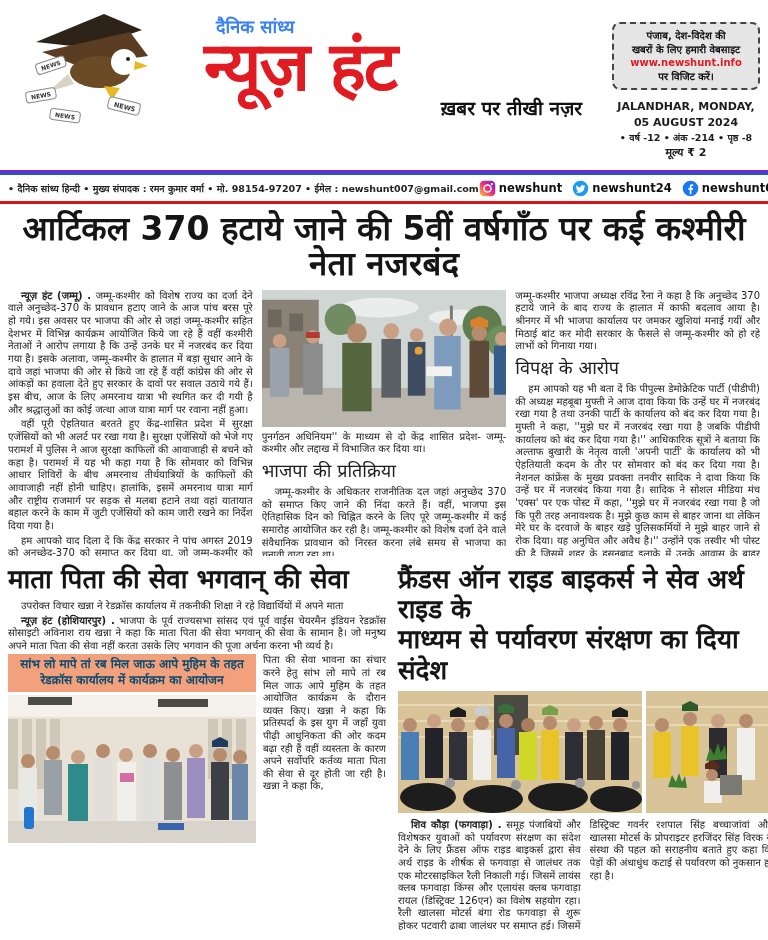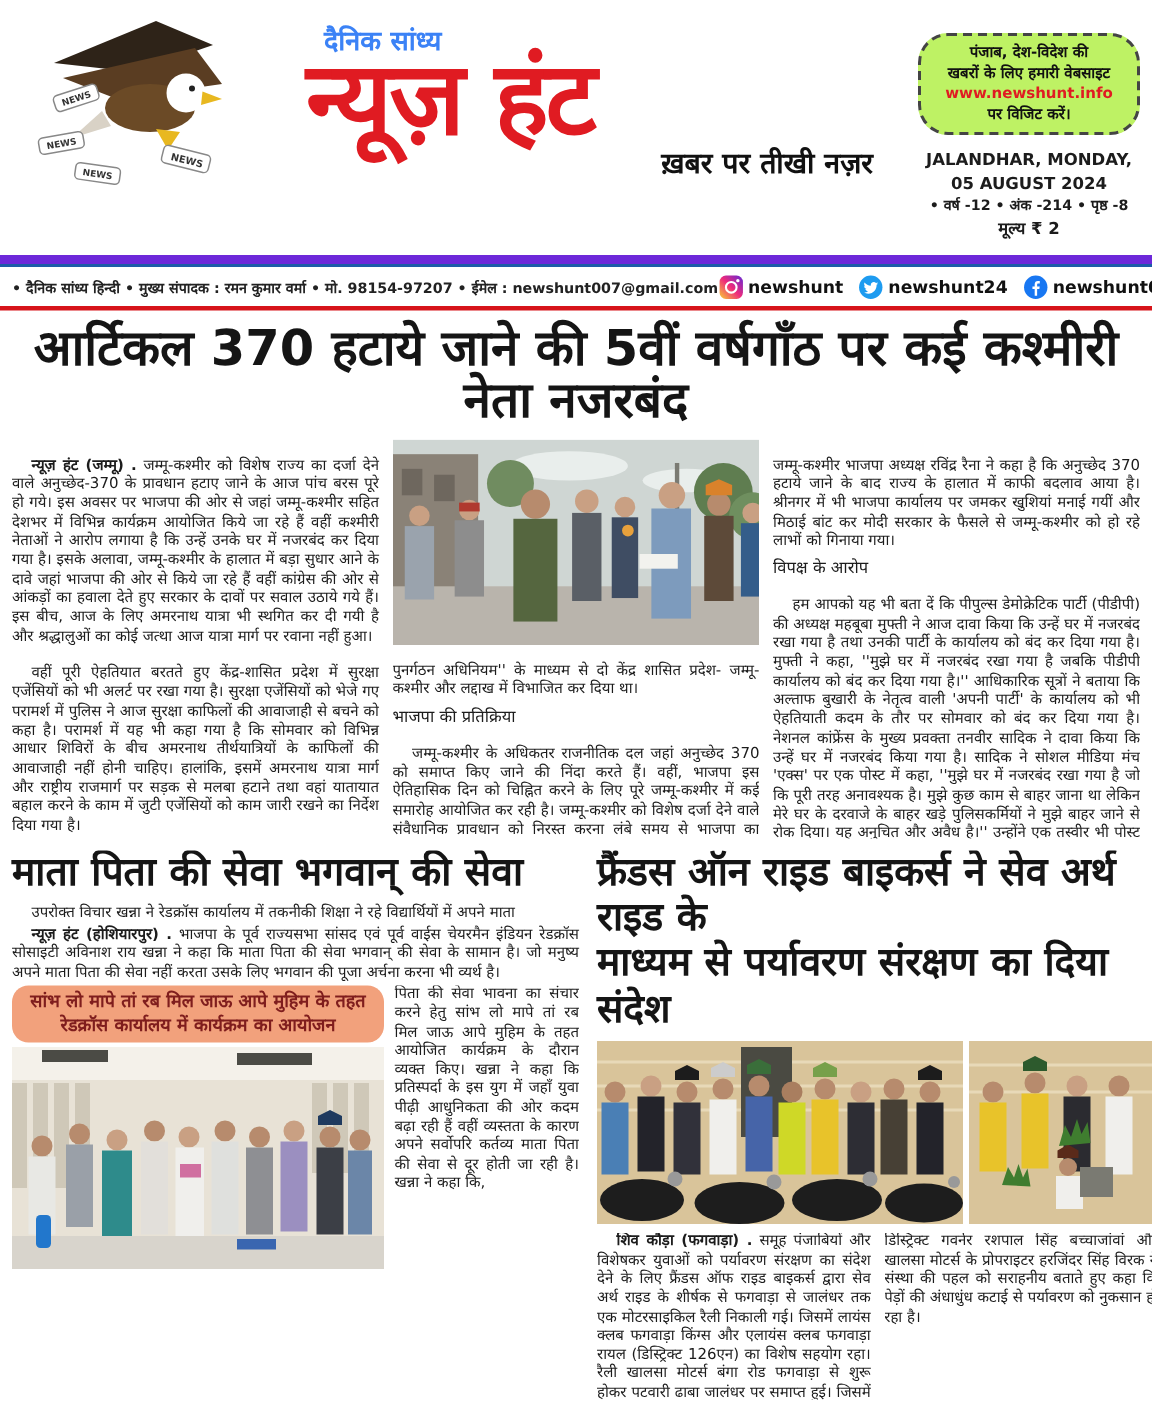--- a/index.html
+++ b/index.html
@@ -7,58 +7,58 @@
         font-family:"DejaVu Sans",sans-serif;color:#1c1c1c;}
   
   header{display:flex;height:168px;padding:4px 8px 0;box-sizing:border-box;}
   .eagle-wrap{width:168px;position:relative;}
   .mast-center{flex:1;position:relative;padding-left:28px;}
   .daily-label{color:#3b82f6;font-weight:bold;font-size:18px;margin:10px 0 0 12px;}
   .mast-title{color:#e01b22;font-weight:800;font-size:68px;line-height:.98;letter-spacing:-2px;
               margin-top:-4px;white-space:nowrap;}
   .tagline{font-size:19px;font-weight:bold;color:#111;text-align:right;margin:-6px 30px 0 0;}
   .head-right{width:148px;padding-top:18px;}
-  .web-box{background:#bef264;border:2px dashed #444;border-radius:20px;padding:5px 4px;
+  .web-box{background:#e5e5e5;border:2px dashed #444;border-radius:8px;padding:5px 4px;
            text-align:center;font-size:10px;font-weight:bold;line-height:1.35;color:#111;}
   .web-url{color:#e01b22;display:block;}
   .edition{margin-top:9px;text-align:center;font-weight:bold;font-size:11px;line-height:1.45;}
   .edition .issue{font-size:9.5px;font-weight:bold;}
   
-  .contact-bar{border-top:6px solid #6d28d9;border-bottom:3px solid #d7141a;margin:2px 0 0;}
+  .contact-bar{border-top:3px solid #6d28d9;border-bottom:3px solid #d7141a;margin:2px 0 0;}
   .contact-inner{border-top:2px solid #1c5ca8;display:flex;align-items:center;
                  justify-content:space-between;padding:2px 8px;height:22px;}
   .contact-info{font-size:9.5px;font-weight:600;color:#222;white-space:nowrap;}
   .socials{display:flex;align-items:center;gap:10px;}
   .social-item{display:flex;align-items:center;gap:3px;font-size:11.5px;font-weight:bold;color:#111;cursor:pointer;}
   .sicon{width:17px;height:17px;display:inline-block;}
   
   .lead-headline{font-size:33px;line-height:1.07;font-weight:700;text-align:center;
                  color:#151515;margin:7px 10px 8px;}
   .lead-headline span{display:block;}
   
   .cols{display:flex;gap:9px;padding:0 8px;height:266px;overflow:hidden;}
   .col{flex:1;text-align:justify;font-size:10px;line-height:1.27;overflow:hidden;}
-  .col p{margin:12px 0 2px;text-indent:13px;}
+  .col p{margin:0 0 2px;text-indent:13px;}
   .dl{font-weight:bold;}
-  .subhead{font-size:11px;font-weight:500;margin:4px 0 3px;text-indent:0 !important;}
+  .subhead{font-size:18px;font-weight:500;margin:4px 0 3px;text-indent:0 !important;}
   .ph{display:block;width:100%;}
   .lead-photo{margin-bottom:4px;}
   
   .sections{display:flex;gap:12px;padding:0 8px;margin-top:8px;height:366px;overflow:hidden;}
   .s2{width:378px;flex:none;}
   .s3{flex:1;}
   .sec-headline{font-size:26px;line-height:1.17;font-weight:700;text-align:left;margin:0 0 6px;color:#151515;}
   .sec-headline span{display:block;}
   .sec-body{font-size:10px;line-height:1.26;text-align:justify;}
   .sec-body p{margin:0 0 2px;text-indent:13px;}
   .s2mid{display:flex;gap:7px;margin-top:2px;}
   .s2left{width:248px;flex:none;}
   .s2right{flex:1;overflow:hidden;height:186px;}
-  .notice-box{background:#f2a17c;color:#7f1d1d;font-weight:bold;font-size:12px;line-height:1.3;
-              text-align:center;padding:3px 4px;margin-bottom:3px;border-radius:11px;}
+  .notice-box{background:#f2a17c;color:#0c4a6e;font-weight:bold;font-size:12px;line-height:1.3;
+              text-align:center;padding:3px 4px;margin-bottom:3px;}
   .s3photos{display:flex;gap:4px;}
   .s3cols{display:flex;gap:9px;margin-top:6px;}
   .s3col{flex:1;overflow:hidden;}
 </style>
 </head>
 <body>
 
 <div class="page">
 
   <header>

